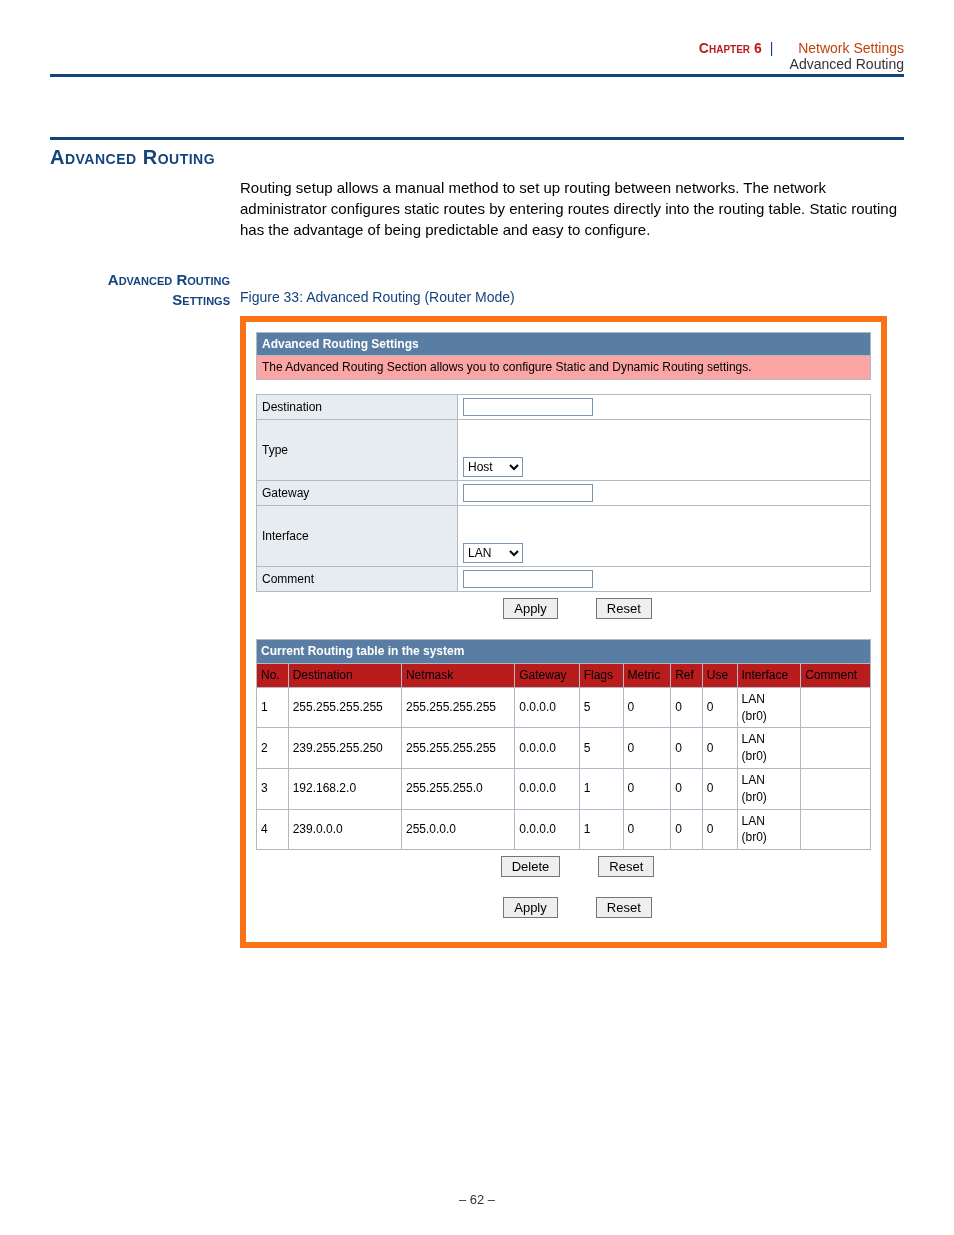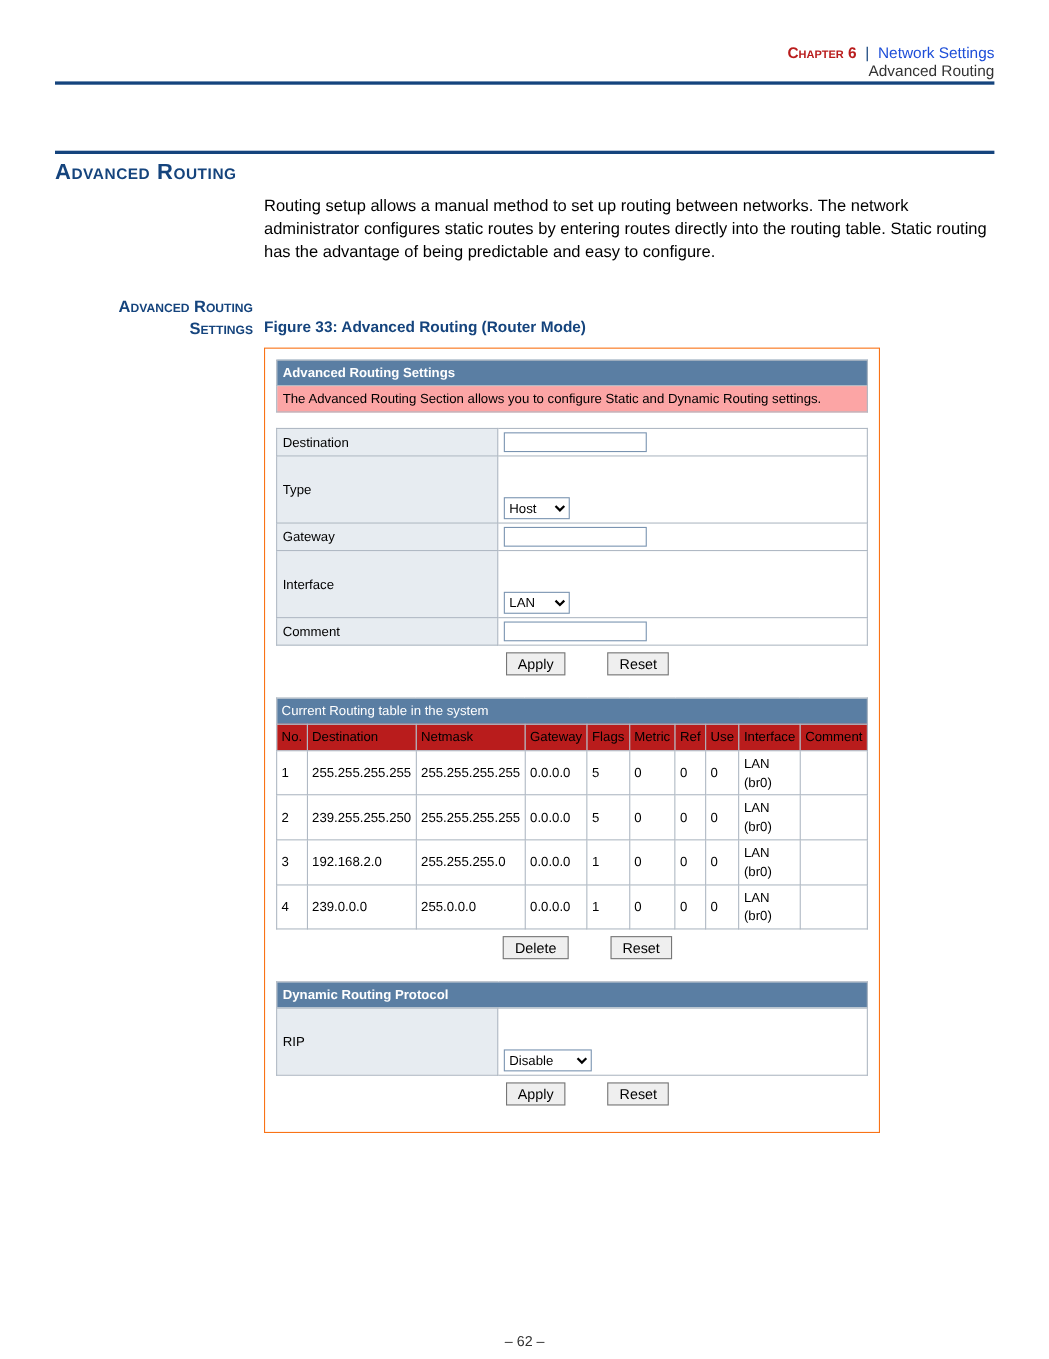--- a/index.html
+++ b/index.html
@@ -27,21 +27,22 @@
   .header-line1 .chap {
     font-variant: small-caps;
     font-weight: bold;
     color: #b91c1c;
   }
   .header-line1 .sep {
     color: #15447d;
     padding: 0 4px;
   }
   .header-line1 .sec {
-    color: #1d4ed8;
+    color: #c2410c;
+    margin-left: 17px;
   }
   .header-line2 {
     text-align: right;
     font-size: 14px;
     color: #333;
     padding-bottom: 2px;
   }
   .section-divider {
     margin-top: 60px;
     border-top: 3px solid #15447d;
@@ -71,29 +72,29 @@
     font-size: 15px;
     line-height: 1.35;
   }
   .main-col {
     flex: 1;
     font-size: 15px;
     line-height: 1.4;
     color: #000;
   }
   .figure-caption {
-    font-weight: bold;
+    font-weight: normal;
     color: #15447d;
     font-size: 14px;
     margin: 18px 0 8px 0;
   }
   
   .screenshot {
-    border: 1px solid #f97316;
-    width: 560px;
+    border: 6px solid #f97316;
+    width: 647px;
     box-sizing: border-box;
     padding: 10px 10px 20px 10px;
     font-family: Tahoma, Arial, sans-serif;
     font-size: 12px;
     color: #000;
   }
   .shot-table {
     width: 100%;
     border-collapse: collapse;
     margin-bottom: 4px;
@@ -157,28 +158,28 @@
     padding: 3px 4px;
     font-size: 12px;
     text-align: left;
     vertical-align: middle;
   }
   .rt-table th {
     background: #b91c1c;
     font-weight: normal;
   }
   .rt-table .bar-head td {
-    font-weight: normal;
+    font-weight: bold;
   }
   .desc-td {
     background: #fca5a5;
   }
   .page-num {
     position: absolute;
-    bottom: 8px;
+    bottom: 28px;
     left: 0;
     width: 954px;
     text-align: center;
     font-size: 13px;
     color: #333;
   }
 </style>
 </head>
 <body>
 
@@ -332,35 +333,20 @@
                 <td></td>
               </tr>
             </tbody>
         </table>
         <div class="btn-row">
           <button class="btn">Delete</button>
           &nbsp;
           <button class="btn">Reset</button>
         </div>
 
-        <table class="shot-table">
-          <tbody>
-              <tr class="bar-head">
-                <td colspan="2">Dynamic Routing Protocol</td>
-              </tr>
-          <tr>
-            <td class="label-cell">RIP</td>
-            <td class="input-cell">
-              <select class="select" style="width:80px;">
-                <option>Disable</option>
-              </select>
-            </td>
-          </tr>
-        </tbody>
-          </table>
         <div class="btn-row" style="margin-bottom:4px;">
           <button class="btn">Apply</button>
           &nbsp;
           <button class="btn">Reset</button>
         </div>
 
       </div>
     </div>
   </div>
 

